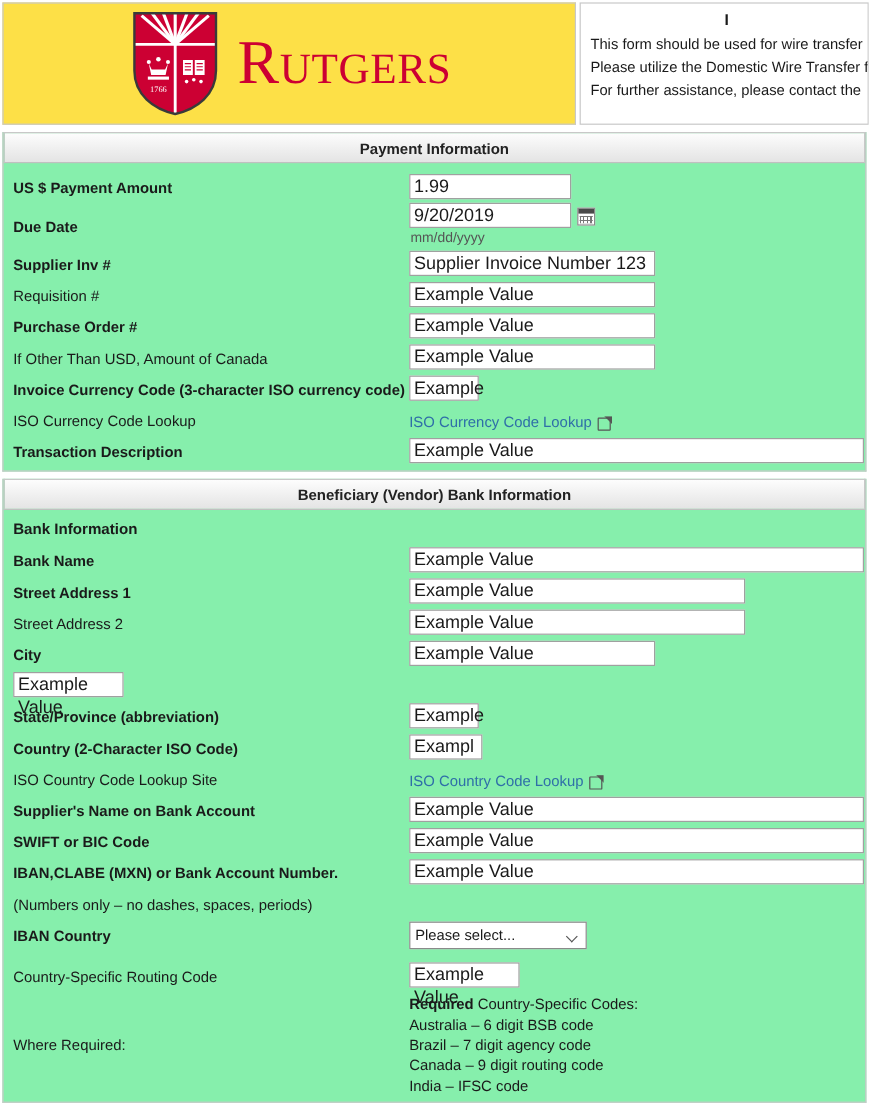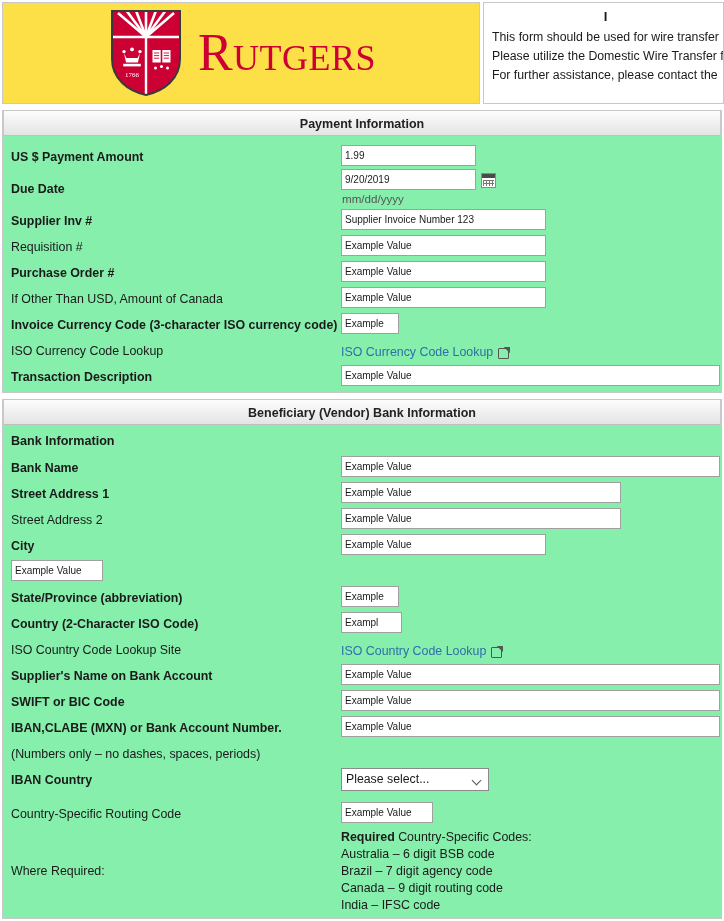--- a/index.html
+++ b/index.html
@@ -113,21 +113,21 @@
     align-items: flex-start;
     gap: 5px;
     min-width: 0;
   }
 
   .tbox {
     height: 21px;
     border: 1px solid #a0a0a0;
     background: #ffffff;
     font-family: "Liberation Sans", sans-serif;
-    font-size: 10px;
+    font-size: 15px;
     color: #1a1a1a;
     padding: 0 3px;
     line-height: 19px;
     display: block;
     outline: none;
   }
   .w-sub { width: 58px; }
   .w-xs  { width: 61px; }
   .w-s   { width: 92px; }
   .w-m   { width: 135px; }

